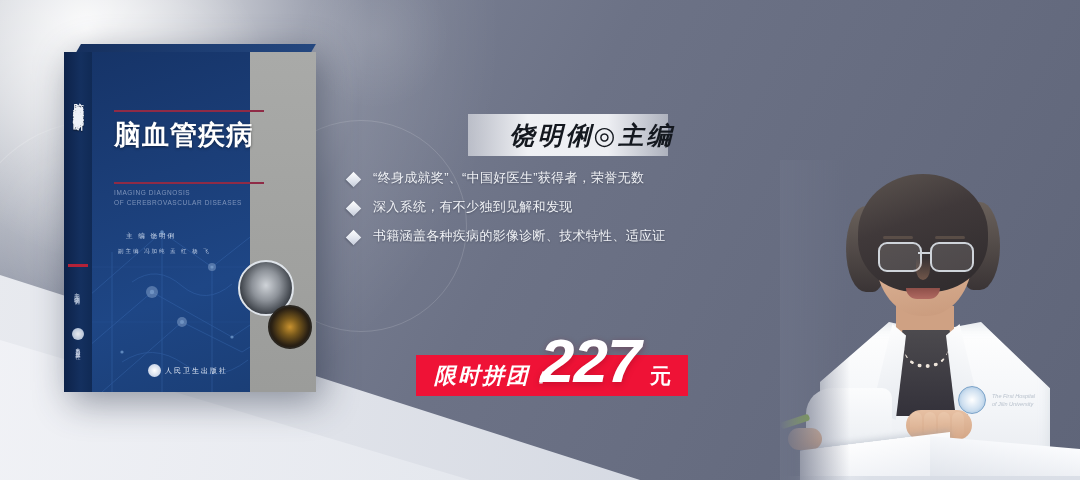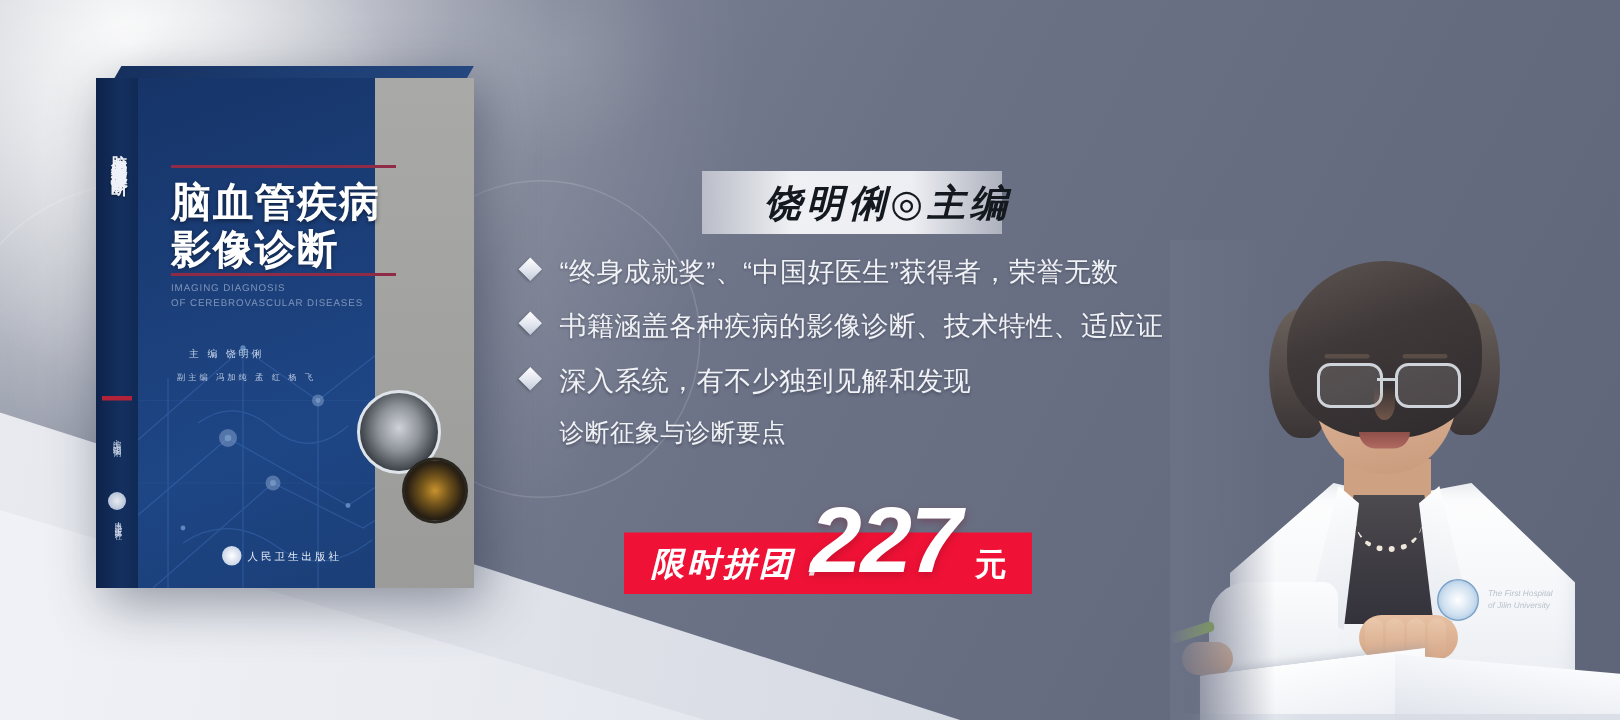--- a/index.html
+++ b/index.html
@@ -85,21 +85,21 @@
     background:linear-gradient(90deg,rgba(245,246,249,.55) 0%,rgba(250,251,253,.92) 30%,rgba(248,249,252,.92) 70%,rgba(240,242,246,.5) 100%);}
   #author-name{position:absolute;left:468px;top:114px;width:200px;height:42px;
     display:flex;align-items:center;justify-content:center;
     color:#14181f;font-size:25px;font-weight:700;letter-spacing:3px;
     font-family:"Liberation Serif","DejaVu Serif",serif;font-style:italic;margin-left:24px;}
   #bullets{position:absolute;left:348px;top:168px;width:520px;}
   .b-row{display:flex;align-items:flex-start;margin-bottom:9px;}
   .b-dia{flex:0 0 auto;width:11px;height:11px;margin:6px 14px 0 0;
     background:linear-gradient(135deg,#ffffff 0%,#dfe3ec 60%,#c4cad8 100%);
     transform:rotate(45deg);box-shadow:0 1px 2px rgba(20,25,40,.35);}
-  .b-txt{color:#f0f2f6;font-size:18px;line-height:1.52;letter-spacing:.3px;
+  .b-txt{color:#f0f2f6;font-size:13px;line-height:1.52;letter-spacing:.3px;
     text-shadow:0 1px 2px rgba(30,35,50,.4);text-align:center;}
   .b-cont{color:#f0f2f6;font-size:16.5px;line-height:1.52;letter-spacing:.3px;
     margin:0 0 9px 25px;text-shadow:0 1px 2px rgba(30,35,50,.4);}
   
   #price{position:absolute;left:416px;top:355px;width:272px;height:41px;background:#ef1236;}
   #price-label{position:absolute;left:434px;top:361px;color:#fff;font-size:22px;
     font-weight:800;font-style:italic;letter-spacing:2px;}
   #price-num{position:absolute;left:540px;top:330px;color:#fff;font-size:62px;
     font-weight:800;font-style:italic;letter-spacing:-1px;line-height:1;
     text-shadow:0 2px 6px rgba(120,8,28,.35);}
@@ -224,21 +224,20 @@
             <circle cx="90" cy="270" r="5"></circle>
           <circle cx="120" cy="215" r="4"></circle>
         </g>
       </svg>
 
       <div class="cover-gray"></div>
 
       <div class="rule-top"></div>
       <div class="cover-title">
         <div>脑血管疾病</div>
-        <div>影像诊断</div>
       </div>
       <div class="rule-bot"></div>
       <div class="cover-en">
         <div>IMAGING DIAGNOSIS</div>
         <div>OF CEREBROVASCULAR DISEASES</div>
       </div>
       <div class="cover-ed">主 编  饶明俐</div>
       <div class="cover-ed2">副主编  冯加纯  孟 红  杨 飞</div>
 
       <div class="scan scan1"></div>
@@ -255,27 +254,26 @@
   <div id="author-band"></div>
   <div id="author-name">饶明俐◎主编</div>
 
   <div id="bullets">
     <div class="b-row">
       <div class="b-dia"></div>
       <div class="b-txt">“终身成就奖”、“中国好医生”获得者，荣誉无数</div>
     </div>
     <div class="b-row">
       <div class="b-dia"></div>
-      <div class="b-txt">书籍涵盖各种疾病的影像诊断、技术特性、适应证</div>
+      <div class="b-txt">深入系统，有不少独到见解和发现</div>
     </div>
     <div class="b-row">
       <div class="b-dia"></div>
-      <div class="b-txt">深入系统，有不少独到见解和发现</div>
-    </div>
-    <div class="b-cont">诊断征象与诊断要点</div>
+      <div class="b-txt">书籍涵盖各种疾病的影像诊断、技术特性、适应证</div>
+    </div>
   </div>
 
   <div id="price"></div>
   <div id="price-label">限时拼团：</div>
   <div id="price-num">227</div>
   <div id="price-unit">元</div>
 
   <div id="doctor">
     <div class="d-coat"></div>
     <div class="d-hair2"></div>

